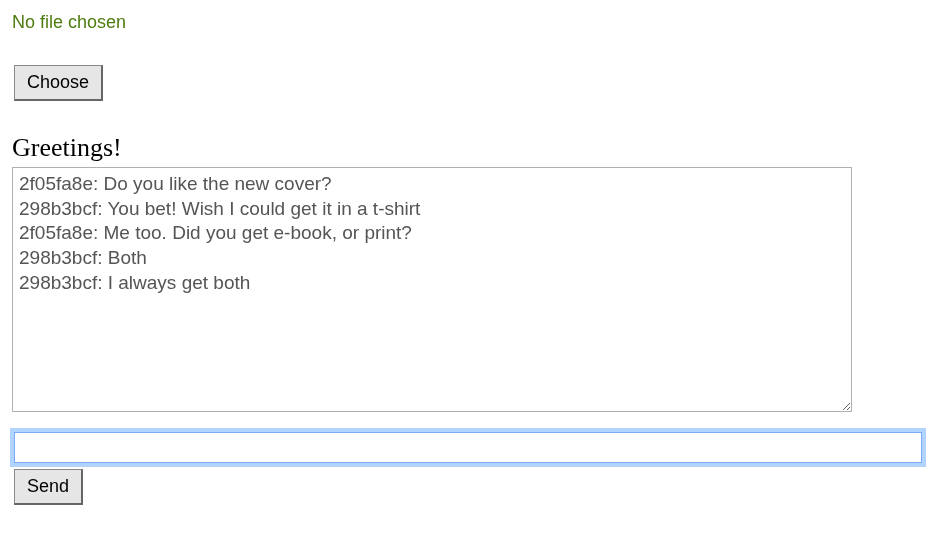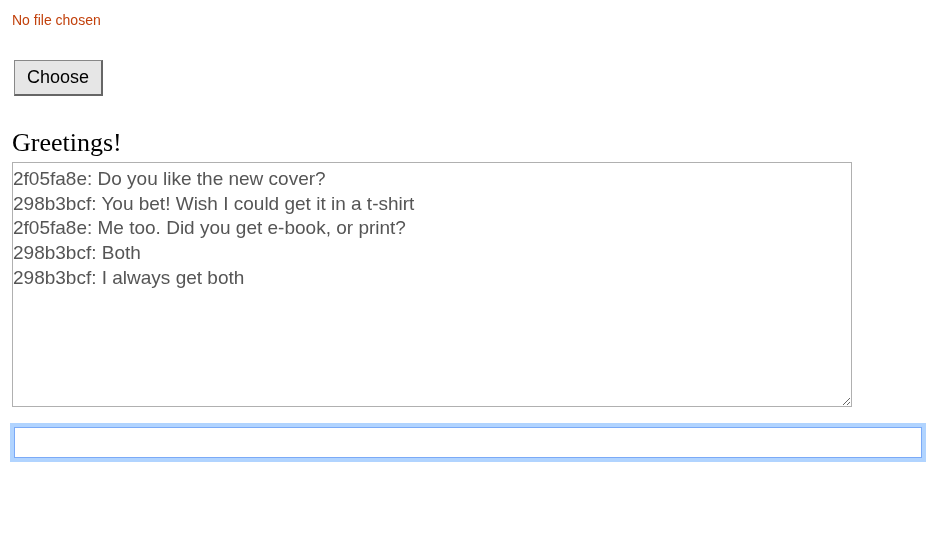--- a/index.html
+++ b/index.html
@@ -25,37 +25,37 @@
       cursor: pointer;
       margin: 2px;
     }
     .file-row {
       display: flex;
       align-items: center;
       gap: 8px;
       margin-bottom: 30px;
     }
     .file-status {
-      font-size: 14px;
-      color: #c2410c;
+      font-size: 18px;
+      color: #4d7c0f;
     }
     .upload-wrap {
       margin-bottom: 30px;
     }
     .heading {
       font-family: "Times New Roman", Times, serif;
       font-size: 26px;
       margin: 0 0 4px 0;
       font-weight: normal;
     }
     .chatlog {
       width: 840px;
       height: 245px;
       border: 1px solid #b0b0b0;
-      padding: 4px 0;
+      padding: 4px 6px;
       font-size: 19px;
       font-family: Arial, Helvetica, sans-serif;
       color: #555;
       resize: both;
       overflow: auto;
       line-height: 1.3;
       display: block;
       margin-bottom: 20px;
     }
     .msg-input {
@@ -85,13 +85,14 @@
 
 <textarea class="chatlog" readonly="" style="">2f05fa8e: Do you like the new cover?
 298b3bcf: You bet! Wish I could get it in a t-shirt
 2f05fa8e: Me too. Did you get e-book, or print?
 298b3bcf: Both
 298b3bcf: I always get both</textarea>
 
 <div>
   <input type="text" class="msg-input" value="" style="">
   <br>
+  <button class="btn">Send</button>
 </div>
 
 </body></html>

